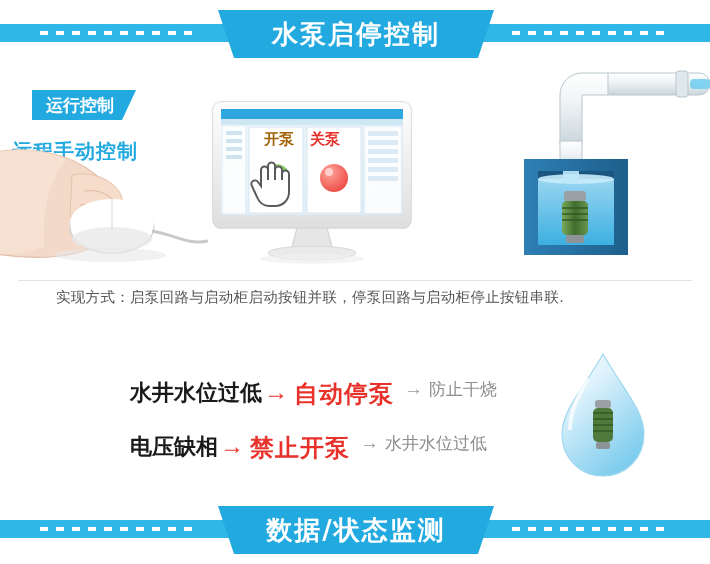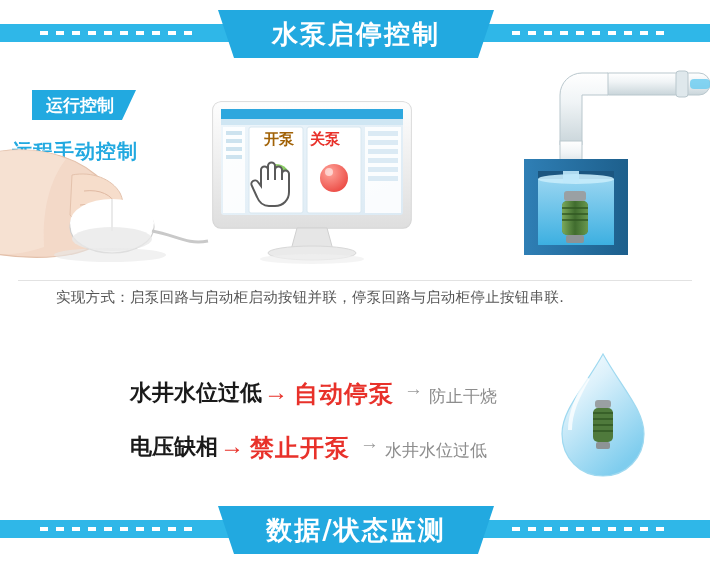--- a/index.html
+++ b/index.html
@@ -85,21 +85,20 @@
   }
   .p-arrow1{color:#e8312a;font-size:24px;font-weight:bold;margin:0 6px 0 2px;}
   .p-act{
     color:#e8312a;font-size:24px;font-weight:bold;letter-spacing:1px;
     font-family:"DejaVu Sans","Liberation Sans",sans-serif;
   }
   .p-arrow2{color:#9a9a9a;font-size:19px;margin:0 6px 0 10px;}
   .p-eff{
     color:#8d8d8d;font-size:17px;
     font-family:"DejaVu Sans","Liberation Sans",sans-serif;
-    margin-top:7px;
   }
 
   
   .droplet{position:absolute;left:548px;top:348px;width:110px;height:135px;}
 </style>
 </head>
 <body>
 
 <div class="root">
 

